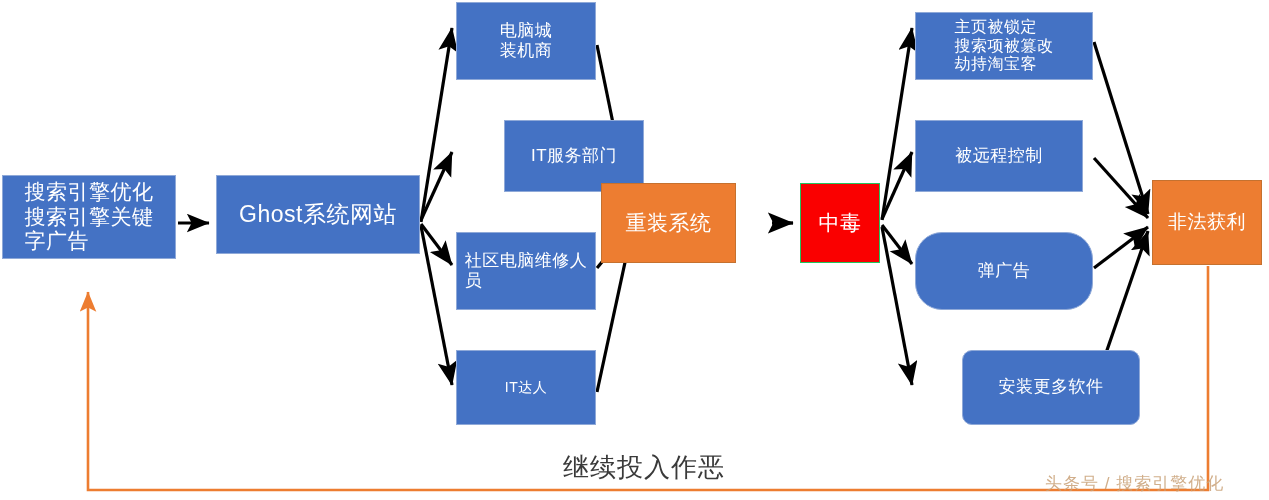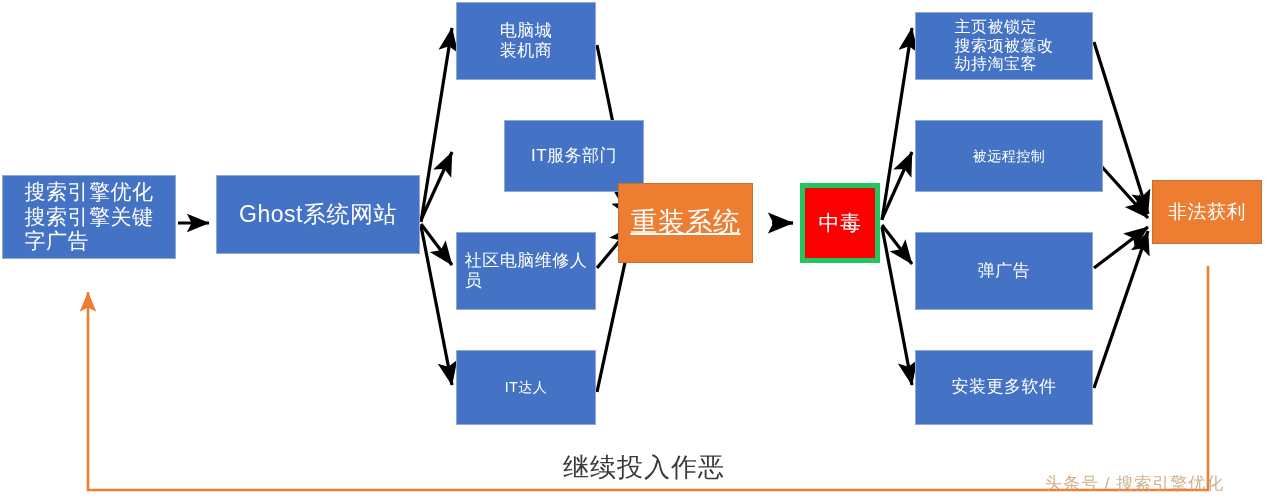--- a/index.html
+++ b/index.html
@@ -41,21 +41,21 @@
   .node.blue {
     background: #4472c4;
     border: 1px solid #8fa9d8;
   }
   .node.orange {
     background: #ed7d31;
     border: 1px solid #c5712f;
   }
   .node.red {
     background: #fa0000;
-    border: 5px solid #22c55e;
+    border: 1px solid #22c55e;
   }
   .caption {
     position: absolute;
     color: #3a3a3a;
     font-size: 26px;
     letter-spacing: 1px;
     white-space: nowrap;
     z-index: 3;
   }
   .watermark {
@@ -157,33 +157,33 @@
   <div class="node blue" style="left:456px; top:2px;   width:140px; height:78px;  font-size:17px;">电脑城
 装机商</div>
 
   <div class="node blue" style="left:456px; top:120px; width:140px; height:72px;  font-size:17px;margin-left:48px;">IT服务部门</div>
 
   <div class="node blue" style="left:456px; top:232px; width:140px; height:78px;  font-size:17px;">社区电脑维修人
 员</div>
 
   <div class="node blue" style="left:456px; top:350px; width:140px; height:75px;  font-size:14px;">IT达人</div>
 
-  <div class="node orange" style="left:618px; top:183px; width:135px; height:80px; font-size:27px;text-decoration:underline;">重装系统</div>
+  <div class="node orange" style="left:601px; top:183px; width:135px; height:80px; font-size:21px;">重装系统</div>
 
   <div class="node red" style="left:800px; top:183px; width:80px; height:80px; font-size:21px;">中毒</div>
 
   <div class="node blue" style="left:915px; top:12px;   width:178px; height:68px; font-size:16px;">主页被锁定
 搜索项被篡改
 劫持淘宝客</div>
 
-  <div class="node blue" style="left:915px; top:120px; width:188px; height:72px; font-size:14px;">被远程控制</div>
+  <div class="node blue" style="left:915px; top:120px; width:168px; height:72px; font-size:17px;">被远程控制</div>
 
-  <div class="node blue" style="left:915px; top:232px; width:178px; height:78px; font-size:17px;">弹广告</div>
+  <div class="node blue" style="left:915px; top:232px; width:178px; height:78px; font-size:17px;border-radius:27px;">弹广告</div>
 
-  <div class="node blue" style="left:915px; top:350px; width:178px; height:75px; font-size:17px;">安装更多软件</div>
+  <div class="node blue" style="left:962px; top:350px; width:178px; height:75px; font-size:17px;border-radius:10px;">安装更多软件</div>
 
-  <div class="node orange" style="left:1152px; top:180px; width:110px; height:64px; font-size:19px;">非法获利</div>
+  <div class="node orange" style="left:1152px; top:180px; width:110px; height:85px; font-size:19px;">非法获利</div>
 
   <div class="caption" style="left:563px; top:450px;">继续投入作恶</div>
 
   <div class="watermark" style="left:1045px; top:472px;">头条号 / 搜索引擎优化</div>
 
 </div>
 
 </body></html>

